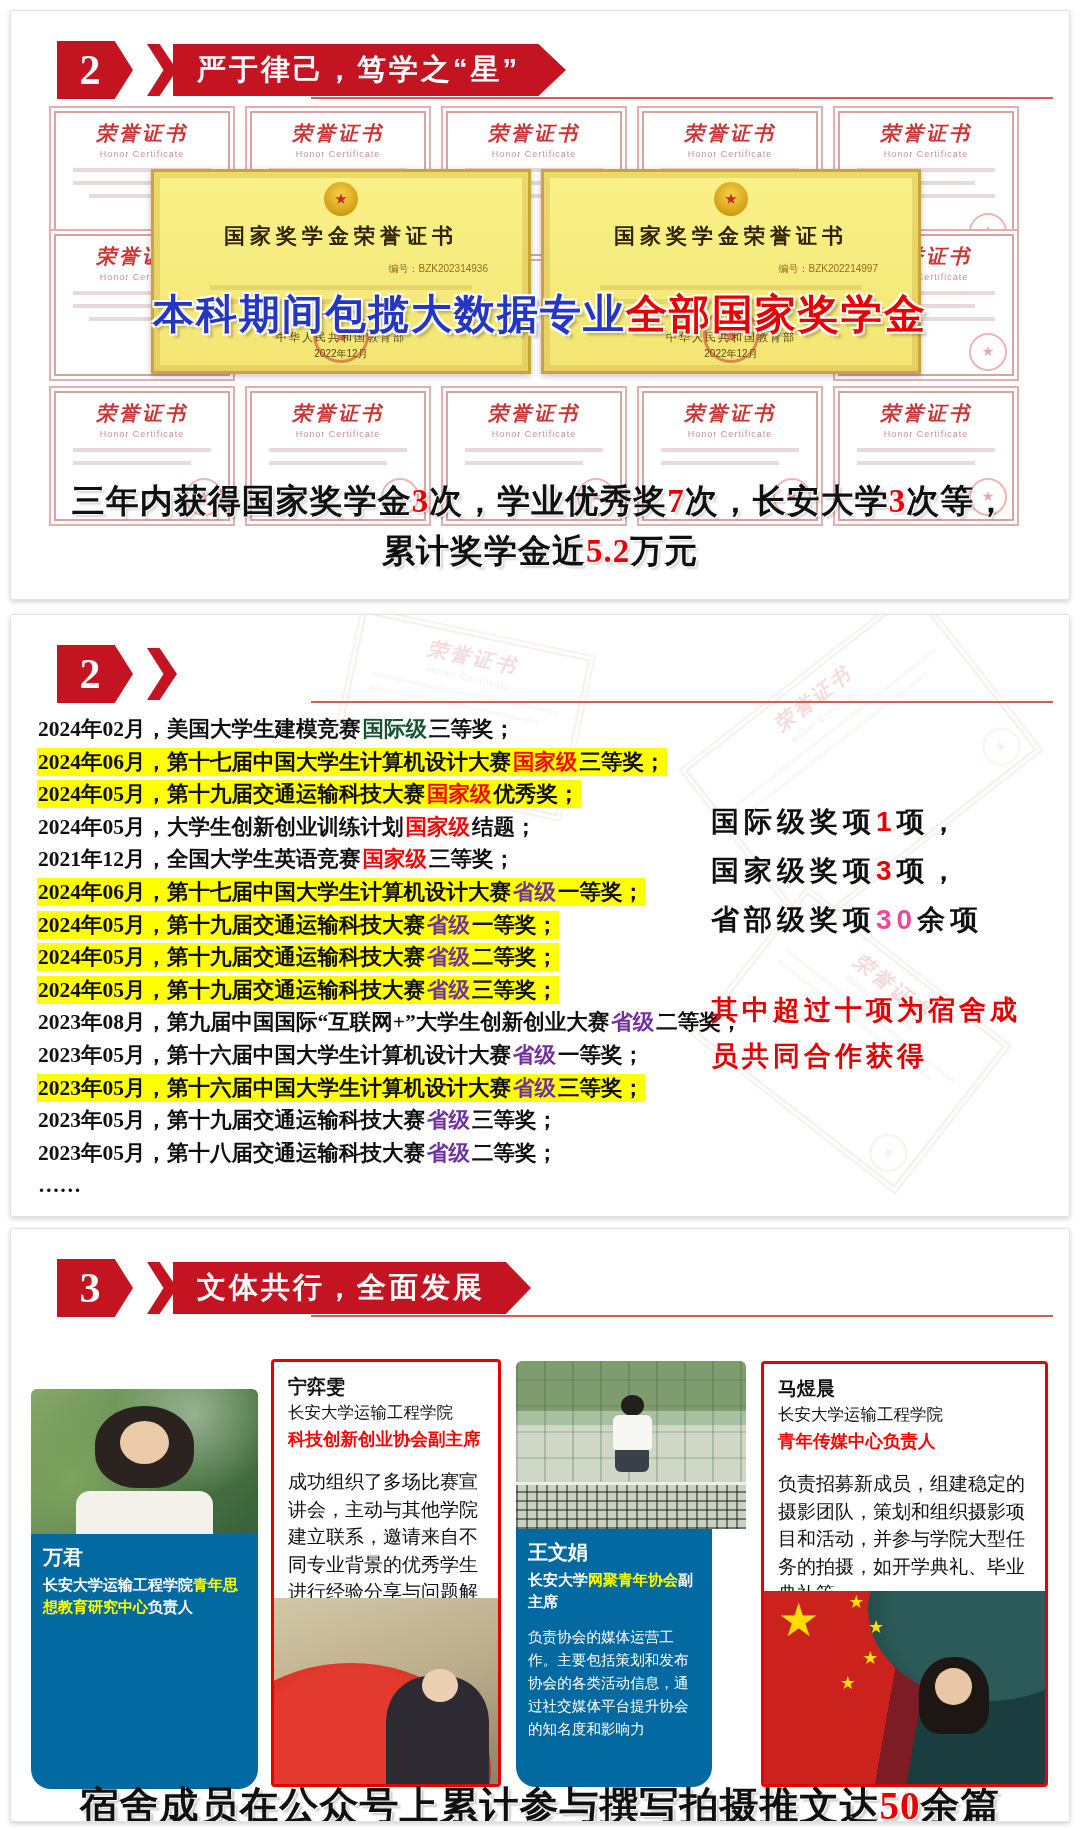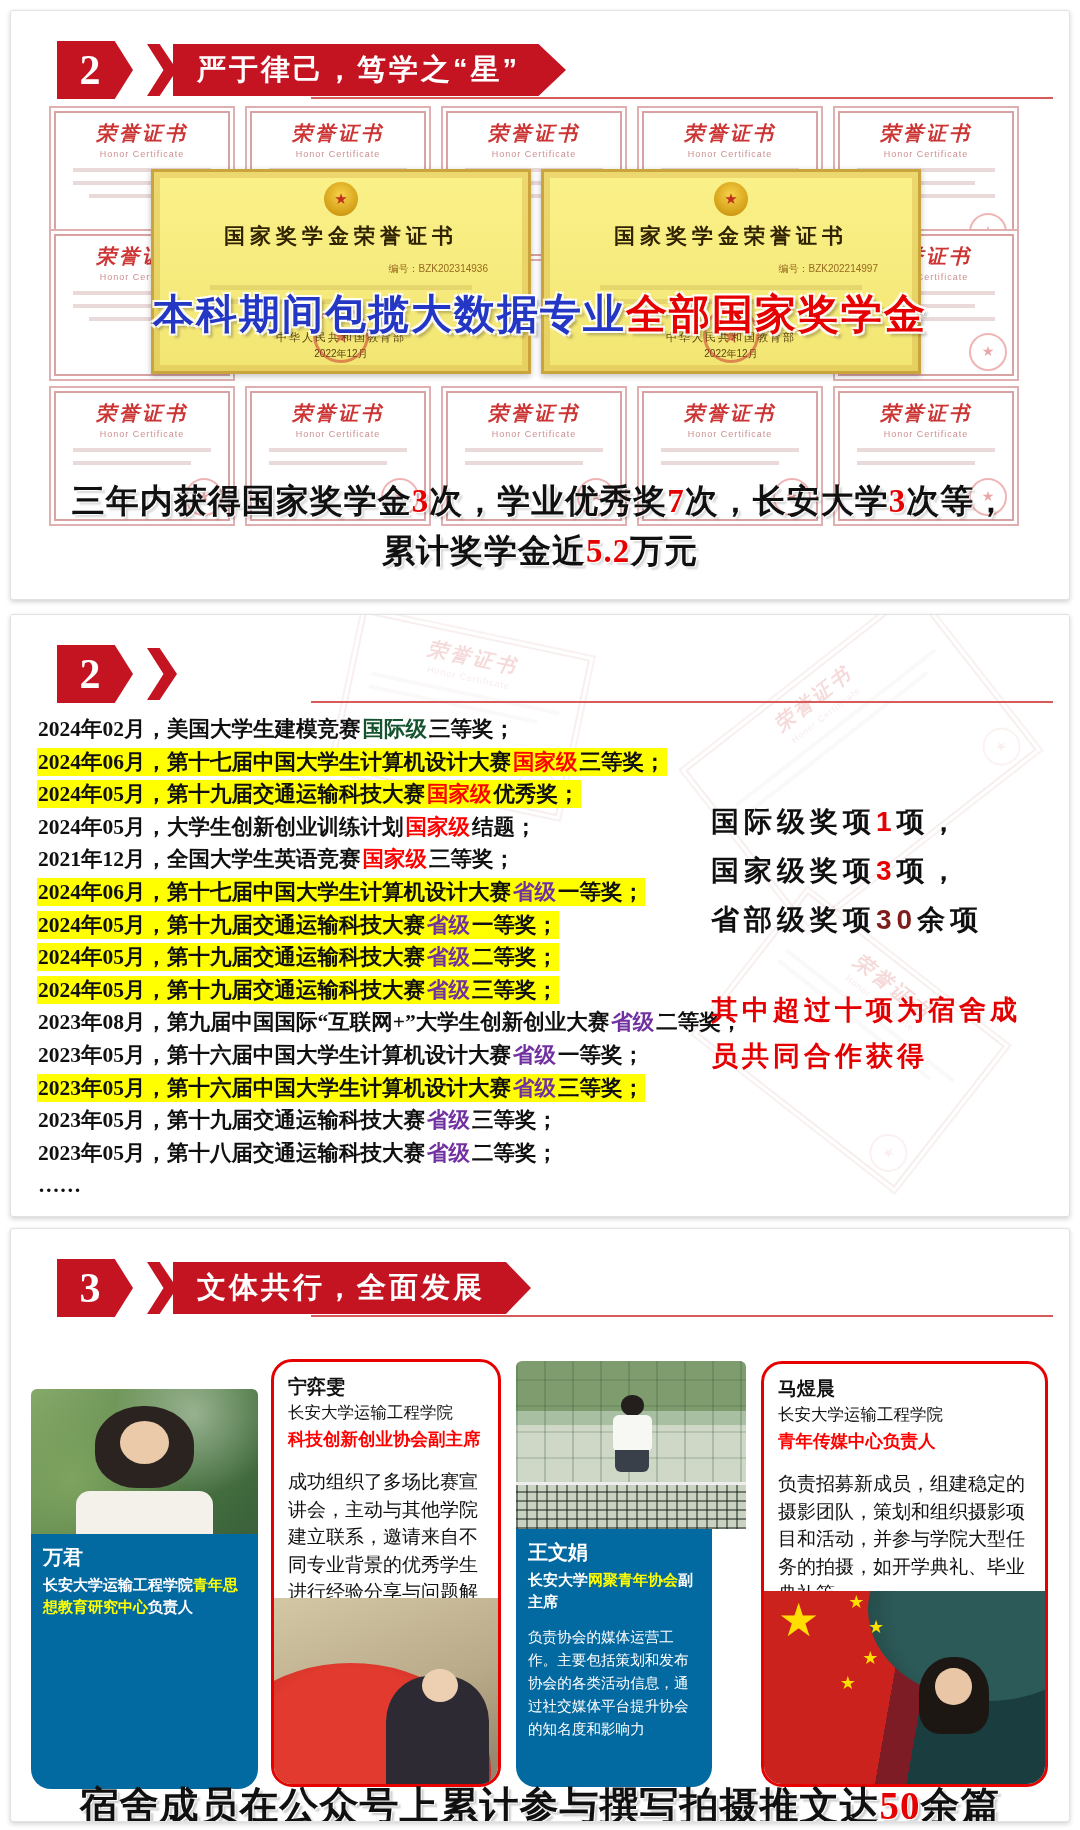--- a/index.html
+++ b/index.html
@@ -73,21 +73,21 @@
         font-family:"Liberation Serif",serif;font-weight:900;font-size:27px;letter-spacing:4px;line-height:46px}
 
   
   .pcard{position:absolute;z-index:2}
   .photo{position:relative;overflow:hidden}
   .redpanel{position:absolute;left:0;right:0;bottom:0;background:#0369a1;border-radius:0 0 20px 20px;
             padding:10px 12px;box-sizing:border-box;color:#fff}
   .pname{font-family:"Liberation Serif",serif;font-weight:700;font-size:20px;margin-bottom:3px}
   .ptitle{font-size:15px;line-height:22px;font-weight:600}
   .pdesc{font-family:"Liberation Serif",serif;font-size:14.6px;line-height:23px;margin-top:13px}
-  .wcard{position:absolute;background:#fff;border:3px solid #e60000;border-radius:21px;overflow:hidden;
+  .wcard{position:absolute;background:#fff;border:3px solid #e60000;border-radius:4px;overflow:hidden;
          box-sizing:border-box;z-index:2}
   .wtext{padding:12px 14px 0}
   .pname2{font-family:"Liberation Serif",serif;font-weight:700;font-size:19px;color:#111}
   .pschool{font-family:"Liberation Serif",serif;font-size:16.5px;line-height:26px;color:#111}
   .prole{font-family:"Liberation Serif",serif;font-weight:700;font-size:17.5px;line-height:26px;color:#f00}
   .pdesc2{font-family:"Liberation Serif",serif;font-size:19px;line-height:27.5px;color:#111;margin-top:16px}
   .card-photo-bottom{position:absolute;left:0;right:0;bottom:0;overflow:hidden}
 
   
   .photo1{background:radial-gradient(circle at 72% 18%,rgba(255,255,255,.4),transparent 40%),
@@ -306,21 +306,21 @@
       <div class="award-row"><span style="background-color: rgb(255, 255, 0);">2023年05月，第十六届中国大学生计算机设计大赛</span><span style="color: rgb(112, 48, 160); background-color: rgb(255, 255, 0);">省级</span><span style="background-color: rgb(255, 255, 0);">三等奖；</span></div>
       <div class="award-row"><span>2023年05月，第十九届交通运输科技大赛</span><span style="color: rgb(112, 48, 160);">省级</span><span>三等奖；</span></div>
       <div class="award-row"><span>2023年05月，第十八届交通运输科技大赛</span><span style="color: rgb(112, 48, 160);">省级</span><span>二等奖；</span></div>
       <div class="award-row"><span>……</span></div>
     </div>
 
   <div class="summary">
 
   <div class="sum-row"><span>国际级奖项</span><span style="color: rgb(230, 0, 0);">1</span><span>项，</span></div>
       <div class="sum-row"><span>国家级奖项</span><span style="color: rgb(230, 0, 0);">3</span><span>项，</span></div>
-      <div class="sum-row"><span>省部级奖项</span><span style="color: #7f1d1d; margin-top: 29px;">30</span><span>余项</span></div>
+      <div class="sum-row"><span>省部级奖项</span><span style="color: #ec4899; margin-top: 29px;">30</span><span>余项</span></div>
     </div>
 
   <div class="note">其中超过十项为宿舍成员共同合作获得</div>
 </div>
 
 <div class="panel" id="panel3">
   <div class="sec-header">
     <div class="badge">
         <span>3</span>
       </div>

